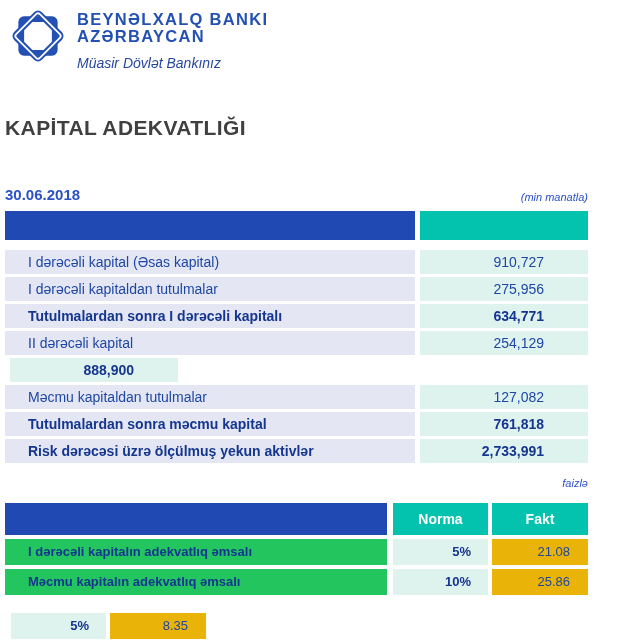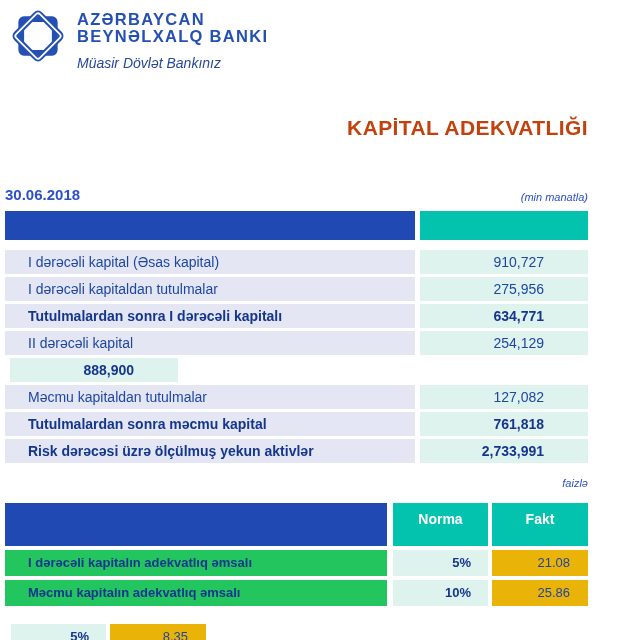--- a/index.html
+++ b/index.html
@@ -46,25 +46,25 @@
     font-size: 14px;
     color: #27479e;
   }
 
   
   .page-title {
     position: absolute;
     top: 116px;
     left: 5px;
     width: 583px;
-    text-align: right;
+    text-align: left;
     font-weight: bold;
     font-size: 21px;
     letter-spacing: 0.4px;
-    color: #c2410c;
+    color: #404040;
   }
 
   
   .meta {
     position: absolute;
     top: 186px;
     left: 5px;
     width: 583px;
     display: flex;
     justify-content: space-between;
@@ -133,21 +133,21 @@
 
   
   .table2 {
     position: absolute;
     top: 503px;
     left: 5px;
     width: 583px;
   }
   .t2-header {
     display: flex;
-    height: 43px;
+    height: 32px;
     margin-bottom: 4px;
   }
   .t2-header .h-label { width: 382px; background: #2149b4; }
   .t2-header .h-col {
     background: #04c3ae;
     color: #ffffff;
     font-weight: bold;
     font-size: 14px;
     text-align: center;
     line-height: 32px;
@@ -203,22 +203,22 @@
         <rect x="-19" y="-19" width="38" height="38" rx="3"></rect>
         <rect x="-19" y="-19" width="38" height="38" rx="3" transform="rotate(45)"></rect>
       </g>
       <g fill="none" stroke="#ffffff" stroke-width="2">
         <rect x="-19" y="-19" width="38" height="38" rx="3" transform="rotate(45)"></rect>
       </g>
     </svg>
   </span>
   <div class="brand-text">
     <div class="brand-name">
+      <div>BEYNƏLXALQ BANKI</div>
       <div>AZƏRBAYCAN</div>
-      <div>BEYNƏLXALQ BANKI</div>
     </div>
     <div class="brand-tagline">Müasir Dövlət Bankınız</div>
   </div>
 </div>
 
 <div class="page-title">KAPİTAL ADEKVATLIĞI</div>
 
 <div class="meta">
   <span class="meta-date">30.06.2018</span>
   <span class="meta-note">(min manatla)</span>

